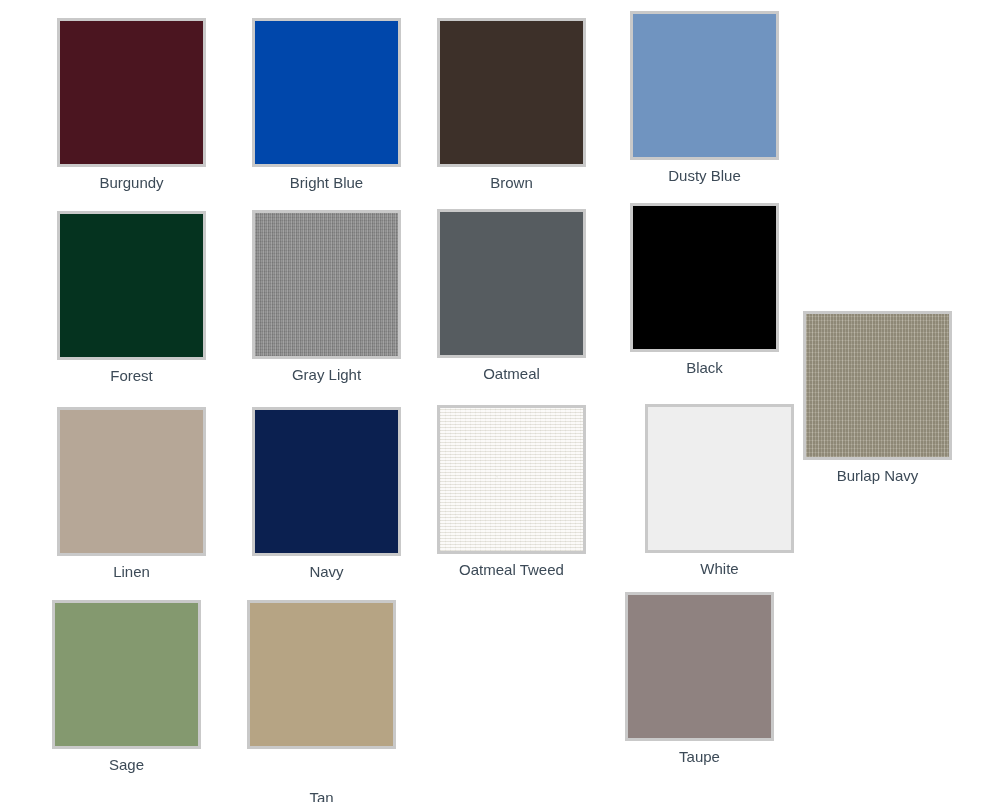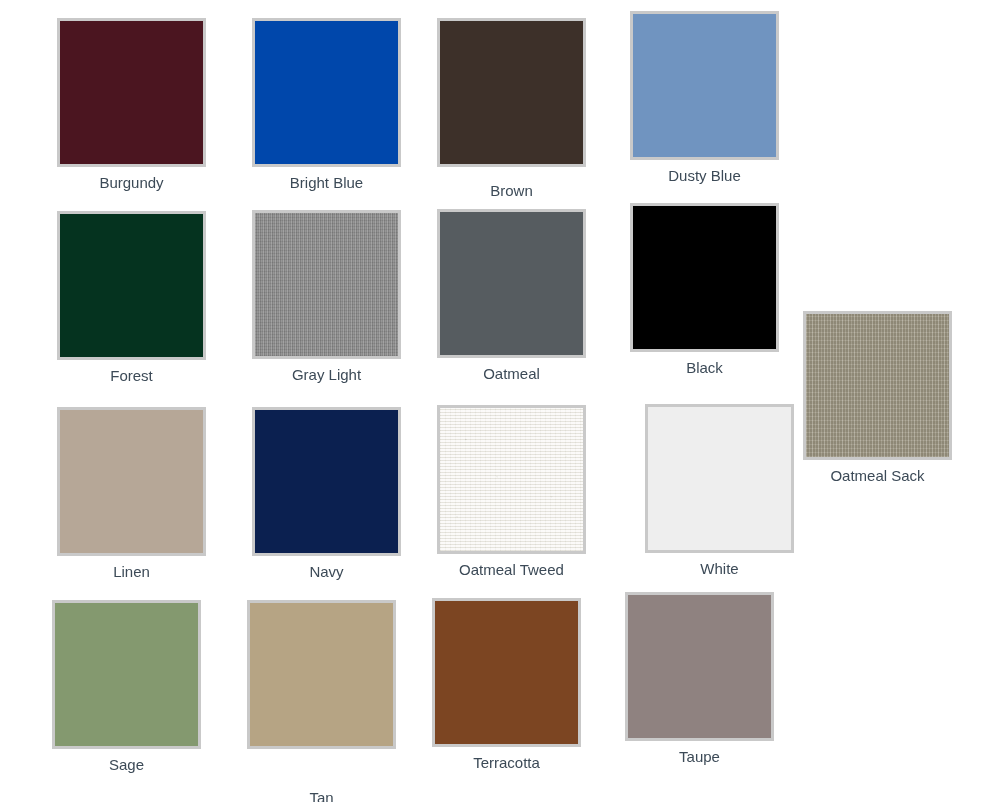--- a/index.html
+++ b/index.html
@@ -106,21 +106,21 @@
 
 <div id="swatch-grid">
     <div class="swatch-cell" style="left: 57px; top: 18px; width: 149px;">
       <div class="swatch-chip" style="width: 149px; height: 149px; background-color: rgb(75, 21, 32); border-color: rgb(201, 201, 201);"></div>
       <div class="swatch-label" style="color: rgb(60, 74, 87);">Burgundy</div>
     </div>
     <div class="swatch-cell" style="left: 252px; top: 18px; width: 149px;">
       <div class="swatch-chip" style="width: 149px; height: 149px; background-color: rgb(0, 71, 171); border-color: rgb(201, 201, 201);"></div>
       <div class="swatch-label" style="color: rgb(60, 74, 87);">Bright Blue</div>
     </div>
-    <div class="swatch-cell" style="left: 437px; top: 18px; width: 149px; gap: 8px;">
+    <div class="swatch-cell" style="left: 437px; top: 18px; width: 149px;">
       <div class="swatch-chip" style="width: 149px; height: 149px; background-color: rgb(61, 48, 41); border-color: rgb(201, 201, 201);"></div>
       <div class="swatch-label" style="color: rgb(60, 74, 87);">Brown</div>
     </div>
     <div class="swatch-cell" style="left: 630px; top: 11px; width: 149px;">
       <div class="swatch-chip" style="width: 149px; height: 149px; background-color: rgb(112, 148, 192); border-color: rgb(201, 201, 201);"></div>
       <div class="swatch-label" style="color: rgb(60, 74, 87);">Dusty Blue</div>
     </div>
     <div class="swatch-cell" style="left: 57px; top: 211px; width: 149px;">
       <div class="swatch-chip" style="width: 149px; height: 149px; background-color: rgb(5, 51, 31); border-color: rgb(201, 201, 201);"></div>
       <div class="swatch-label" style="color: rgb(60, 74, 87);">Forest</div>
@@ -132,21 +132,21 @@
     <div class="swatch-cell" style="left: 437px; top: 209px; width: 149px;">
       <div class="swatch-chip" style="width: 149px; height: 149px; background-color: rgb(86, 92, 96); border-color: rgb(201, 201, 201);"></div>
       <div class="swatch-label" style="color: rgb(60, 74, 87);">Oatmeal</div>
     </div>
     <div class="swatch-cell" style="left: 630px; top: 203px; width: 149px;">
       <div class="swatch-chip" style="width: 149px; height: 149px; background-color: rgb(0, 0, 0); border-color: rgb(201, 201, 201);"></div>
       <div class="swatch-label" style="color: rgb(60, 74, 87);">Black</div>
     </div>
     <div class="swatch-cell" style="left: 803px; top: 311px; width: 149px;">
       <div class="swatch-chip tex-burlap" style="width: 149px; height: 149px; background-color: rgb(160, 154, 135); border-color: rgb(201, 201, 201);"></div>
-      <div class="swatch-label" style="color: rgb(60, 74, 87);">Oatmeal Sack</div>
+      <div class="swatch-label" style="color: rgb(60, 74, 87);">Burlap Navy</div>
     </div>
     <div class="swatch-cell" style="left: 57px; top: 407px; width: 149px;">
       <div class="swatch-chip" style="width: 149px; height: 149px; background-color: rgb(182, 167, 151); border-color: rgb(201, 201, 201);"></div>
       <div class="swatch-label" style="color: rgb(60, 74, 87);">Linen</div>
     </div>
     <div class="swatch-cell" style="left: 252px; top: 407px; width: 149px;">
       <div class="swatch-chip" style="width: 149px; height: 149px; background-color: rgb(11, 32, 80); border-color: rgb(201, 201, 201);"></div>
       <div class="swatch-label" style="color: rgb(60, 74, 87);">Navy</div>
     </div>
     <div class="swatch-cell" style="left: 437px; top: 405px; width: 149px;">
@@ -158,21 +158,17 @@
       <div class="swatch-label" style="color: rgb(60, 74, 87);">White</div>
     </div>
     <div class="swatch-cell" style="left: 52px; top: 600px; width: 149px;">
       <div class="swatch-chip" style="width: 149px; height: 149px; background-color: rgb(132, 153, 111); border-color: rgb(201, 201, 201);"></div>
       <div class="swatch-label" style="color: rgb(60, 74, 87);">Sage</div>
     </div>
     <div class="swatch-cell" style="left: 247px; top: 600px; width: 149px;">
       <div class="swatch-chip" style="width: 149px; height: 149px; background-color: rgb(182, 164, 132); border-color: rgb(201, 201, 201);"></div>
       <div class="swatch-label" style="color: rgb(60, 74, 87); margin-top: 40px;">Tan</div>
     </div>
-    <div class="swatch-cell" style="left: 432px; top: 598px; width: 149px;">
-      <div class="swatch-chip" style="width: 149px; height: 149px; background-color: rgb(124, 69, 34); border-color: rgb(201, 201, 201);"></div>
-      <div class="swatch-label" style="color: rgb(60, 74, 87);">Terracotta</div>
-    </div>
     <div class="swatch-cell" style="left: 625px; top: 592px; width: 149px;">
       <div class="swatch-chip" style="width: 149px; height: 149px; background-color: rgb(143, 130, 128); border-color: rgb(201, 201, 201);"></div>
       <div class="swatch-label" style="color: rgb(60, 74, 87);">Taupe</div>
     </div>
   </div>
 
 </body></html>

